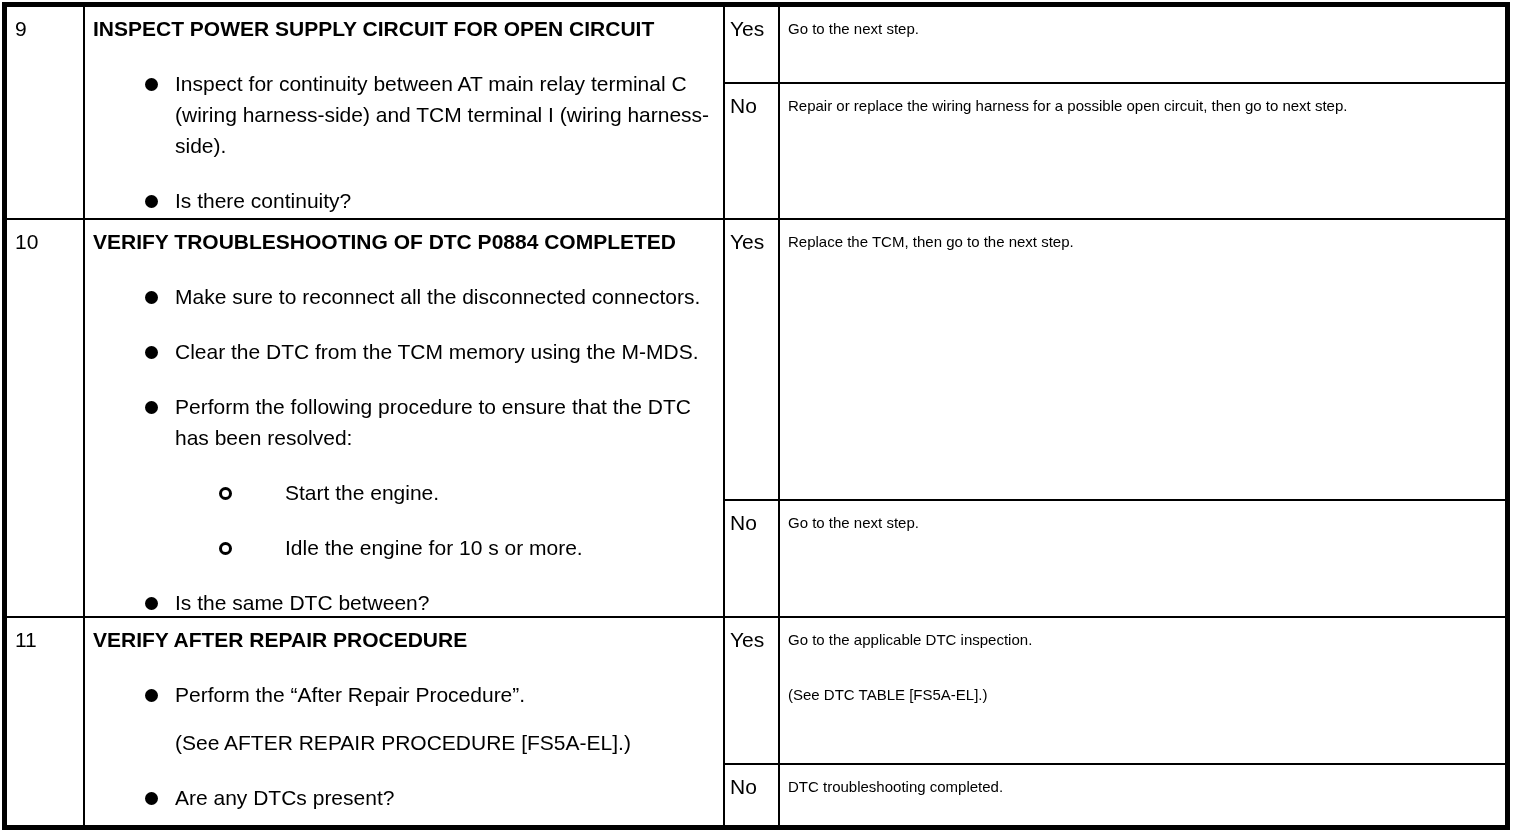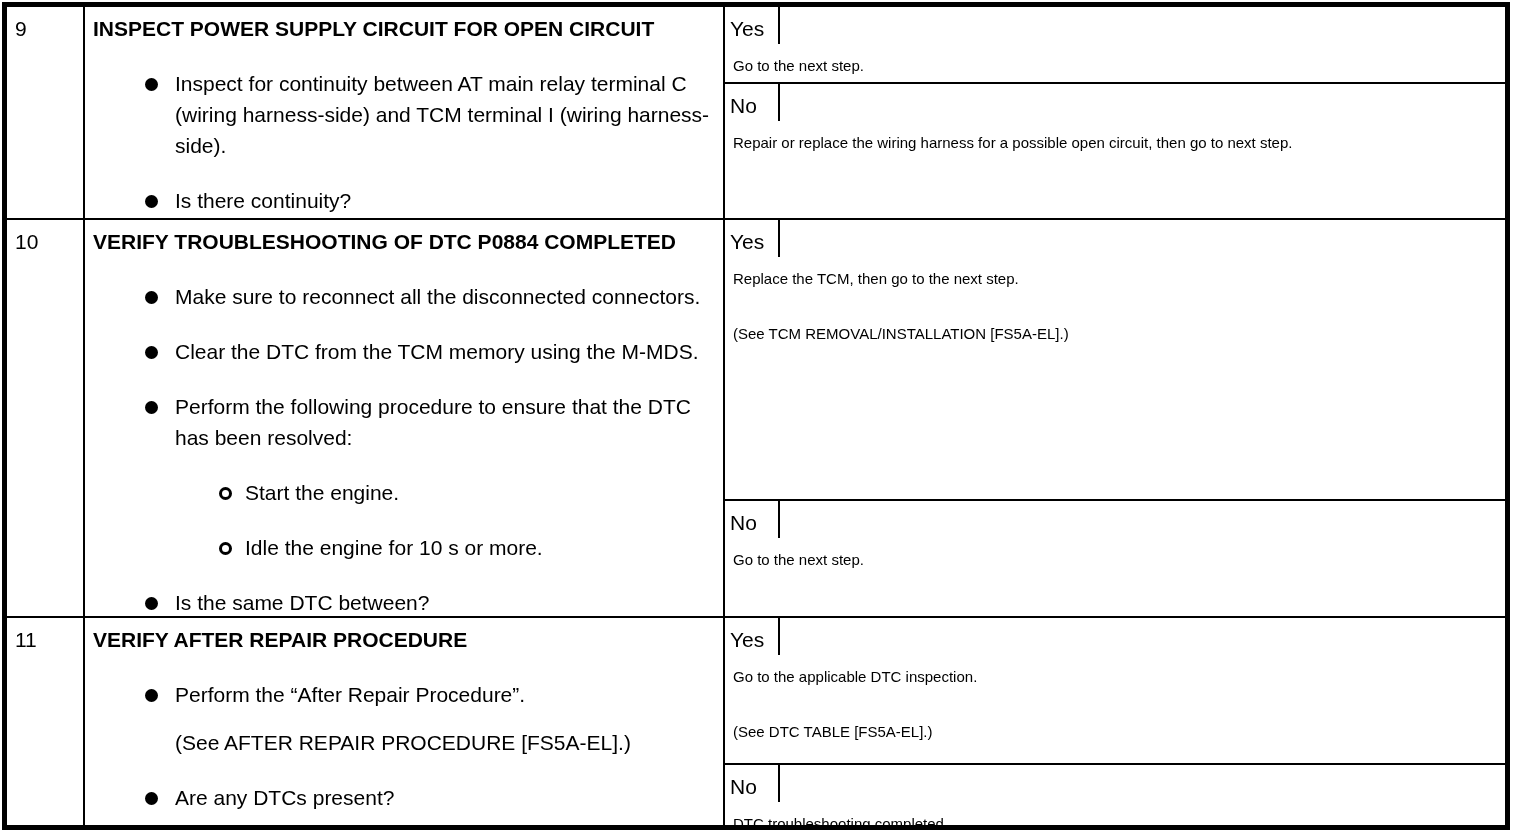--- a/index.html
+++ b/index.html
@@ -44,21 +44,21 @@
     padding: 6px 10px 0 8px;
     font-size: 21px;
     line-height: 31px;
     flex-shrink: 0;
     overflow: hidden;
   }
   .col-action .title { font-weight: bold; }
 
   .item { display: flex; margin-top: 24px; padding-left: 52px; }
   .item .glyph-box { width: 30px; flex-shrink: 0; }
-  .sub-item { display: flex; margin-top: 24px; padding-left: 126px; }
+  .sub-item { display: flex; margin-top: 24px; padding-left: 126px; gap: 40px; }
   .sub-item .glyph-box { width: 26px; flex-shrink: 0; }
   .note-line { margin-top: 17px; padding-left: 82px; }
   .item-text { max-width: 680px; }
 
   .dot {
     display: inline-block;
     width: 13px; height: 13px;
     background: #000000;
     border-radius: 50%;
     margin-top: 9px;
@@ -75,21 +75,20 @@
   .col-results {
     flex: 1;
     display: flex;
     flex-direction: column;
     overflow: hidden;
   }
   .result-subrow {
     display: flex;
     border-bottom: 2px solid #000000;
     overflow: hidden;
-    flex-direction: column;
   }
   .result-subrow.last { border-bottom: none; flex: 1; }
   .r9-yes  { height: 77px; }
   .r10-yes { height: 281px; }
   .r11-yes { height: 147px; }
 
   .col-yn {
     width: 55px;
     border-right: 2px solid #000000;
     padding: 6px 2px 0 5px;
@@ -171,21 +170,20 @@
         <div class="item">
           <span class="glyph-box"><span class="dot"></span></span>
           <span class="item-text">Is the same DTC between?</span>
         </div>
       </div>
       <div class="col-results">
         <div class="result-subrow r10-yes">
           <div class="col-yn">Yes</div>
           <div class="col-result">
             <div class="para">Replace the TCM, then go to the next step.</div>
-            <div class="para">(See TCM REMOVAL/INSTALLATION [FS5A-EL].)</div>
           </div>
         </div>
         <div class="result-subrow last">
           <div class="col-yn">No</div>
           <div class="col-result">
             <div class="para">Go to the next step.</div>
           </div>
         </div>
       </div>
     </div>

